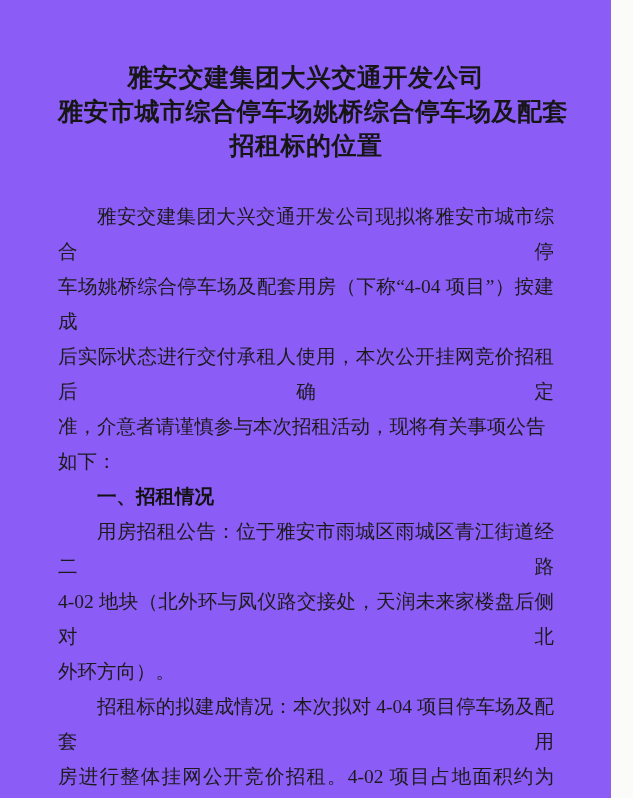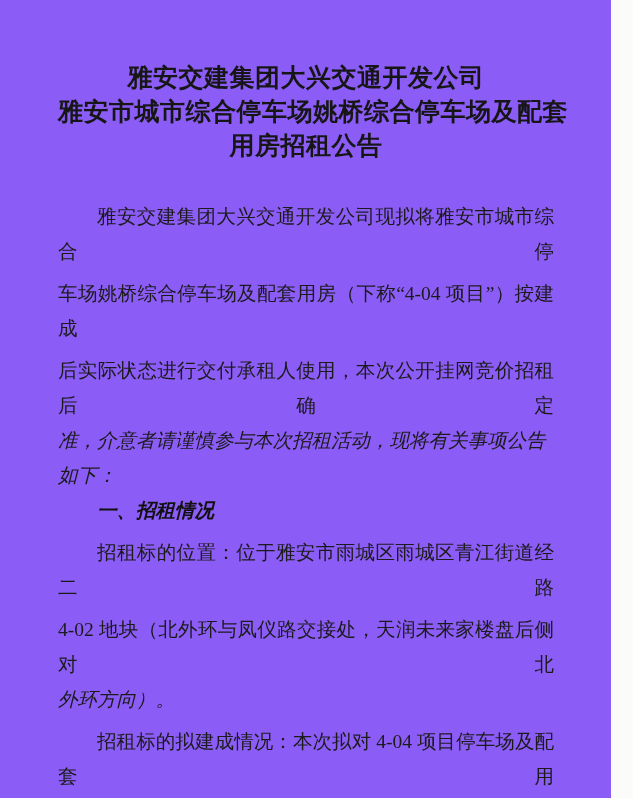--- a/index.html
+++ b/index.html
@@ -35,59 +35,57 @@
     font-size: 19.5px;
     line-height: 35px;
   }
   .line {
     min-height: 35px;
   }
   
   .j {
     text-align: justify;
     text-align-last: justify;
-    margin-top: 7px;
   }
   
   .l {
     text-align: left;
     text-align-last: left;
-    font-style: italic;
   }
   
   .ind {
     text-indent: 2em;
   }
   .heading {
     font-family: "Liberation Sans", sans-serif;
     font-weight: bold;
     color: #111;
   }
 </style>
 </head>
 <body>
 
 <div class="page">
 
   <h1 class="title">
     <div class="tline">雅安交建集团大兴交通开发公司</div>
     <div class="tline">雅安市城市综合停车场姚桥综合停车场及配套</div>
-    <div class="tline">用房招租公告</div>
+    <div class="tline">招租标的位置</div>
   </h1>
 
   <div class="doc-body">
 
     <div class="line j ind">雅安交建集团大兴交通开发公司现拟将雅安市城市综合停</div>
     <div class="line j">车场姚桥综合停车场及配套用房（下称“4-04 项目”）按建成</div>
     <div class="line j">后实际状态进行交付承租人使用，本次公开挂网竞价招租后确定</div>
     <div class="line l">准，介意者请谨慎参与本次招租活动，现将有关事项公告如下：</div>
 
     <div class="line l ind heading">一、招租情况</div>
 
-    <div class="line j ind">招租标的位置：位于雅安市雨城区雨城区青江街道经二路</div>
+    <div class="line j ind">用房招租公告：位于雅安市雨城区雨城区青江街道经二路</div>
     <div class="line j">4-02 地块（北外环与凤仪路交接处，天润未来家楼盘后侧对北</div>
     <div class="line l">外环方向）。</div>
 
     <div class="line j ind">招租标的拟建成情况：本次拟对 4-04 项目停车场及配套用</div>
     <div class="line j">房进行整体挂网公开竞价招租。4-02 项目占地面积约为 3269.24</div>
 
   </div>
 </div>
 
 </body></html>

